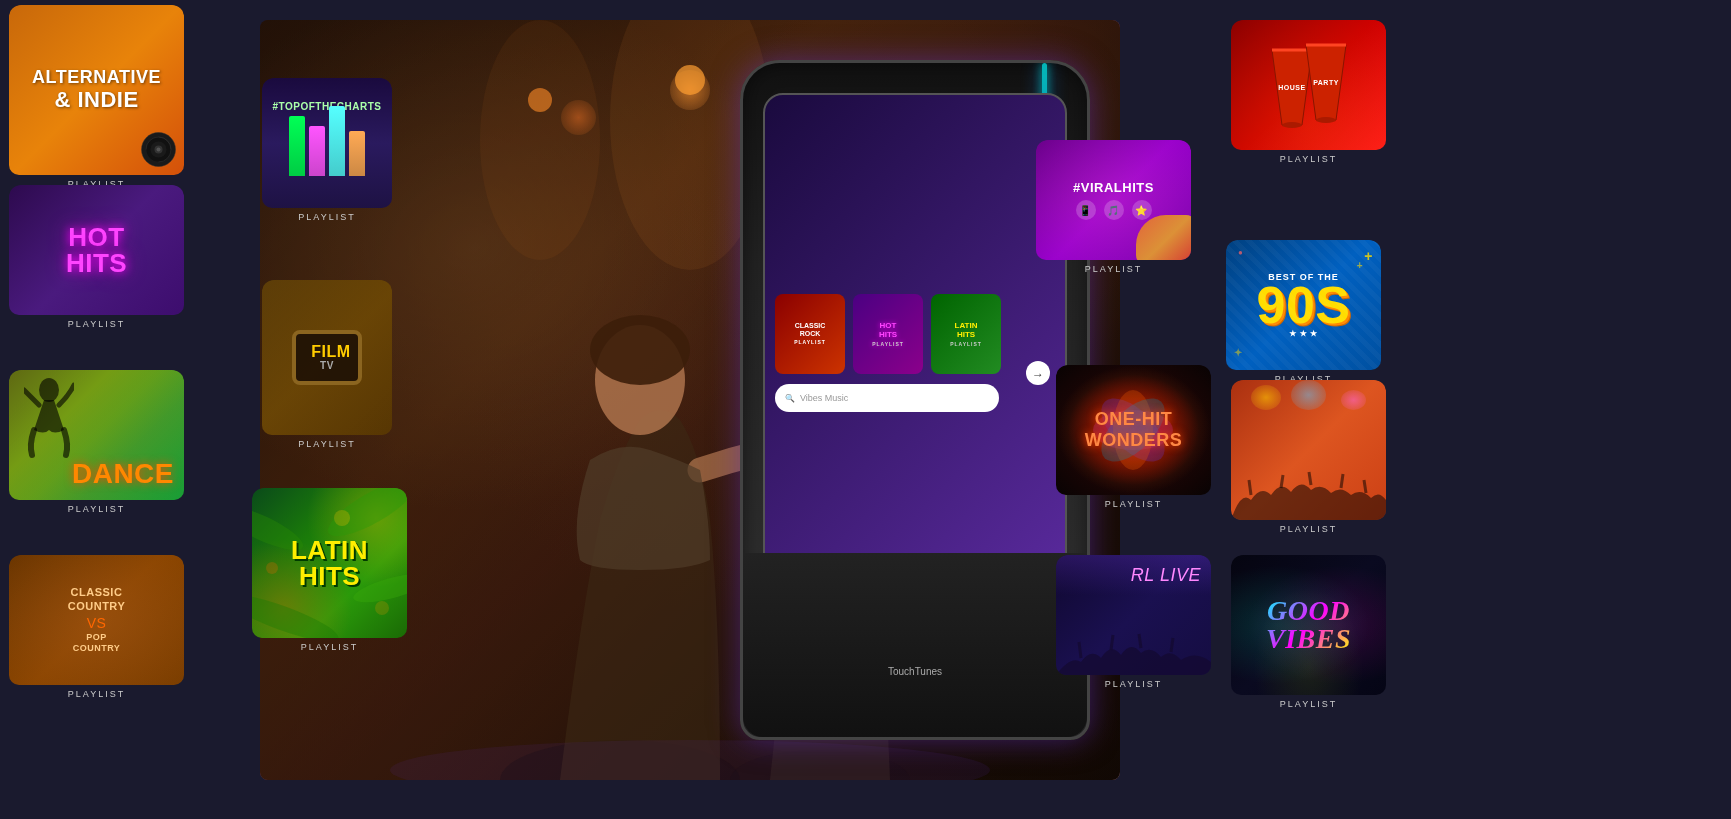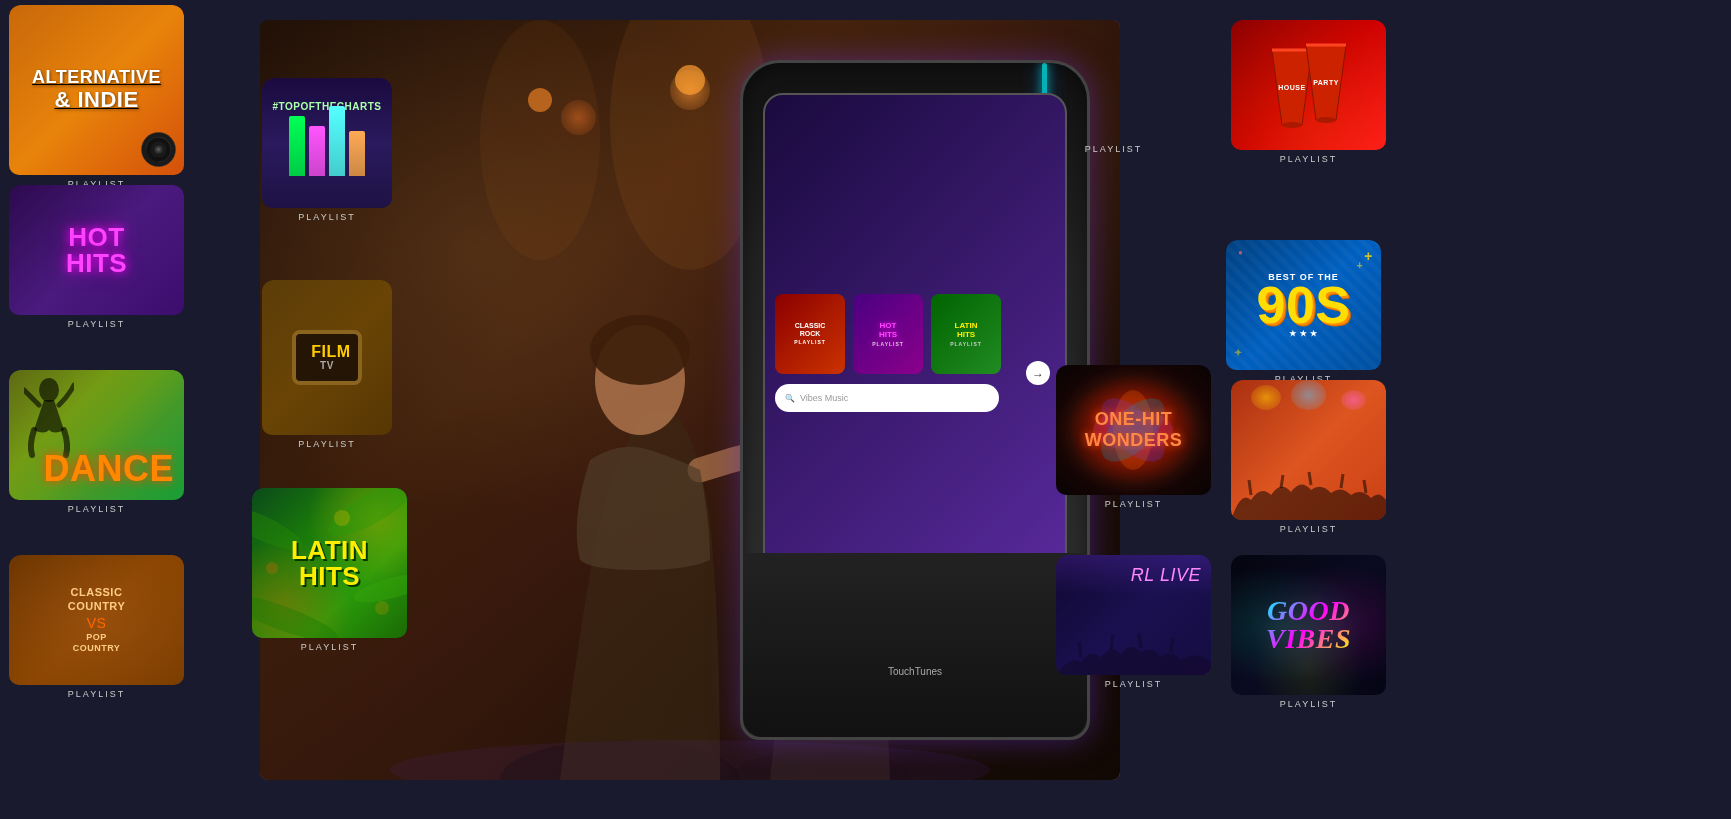--- a/index.html
+++ b/index.html
@@ -342,21 +342,21 @@
 
     .hot-hits-text {
       font-size: 26px;
       color: #ff44ff;
       font-weight: 900;
       line-height: 1;
       text-shadow: 0 0 10px #ff00ff, 0 0 20px #aa00aa;
     }
 
     .dance-text {
-      font-size: 36px;
+      font-size: 28px;
       color: #ff8800;
       font-weight: 900;
       text-shadow: 0 0 10px #ff4400;
     }
 
     .country-text {
       font-size: 10px;
       color: #fff;
       font-weight: 700;
       text-align: center;
@@ -607,21 +607,21 @@
       </div>
       <div class="jukebox-glow"></div>
       <div class="jukebox-bottom">
         <div class="jukebox-logo">TouchTunes</div>
       </div>
     </div>
   </div>
 
   <div class="playlist-card card-alt-indie">
     <div class="playlist-card-img" style="height:170px; background: linear-gradient(135deg, #c8680a, #e8830a, #d4500a);">
-      <div style="position:relative; width:100%; height:100%; display:flex; align-items:center; justify-content:center; padding:10px;text-decoration:underline;">
+      <div style="position:relative; width:100%; height:100%; display:flex; align-items:center; justify-content:center; padding:10px;">
         <div style="text-align:center;">
           <div class="alt-indie-text">ALTERNATIVE<br><span style="font-size:22px;">&amp; INDIE</span></div>
         </div>
 
         <svg style="position:absolute; right:8px; bottom:8px; width:35px; height:35px;" viewBox="0 0 35 35">
           <circle cx="17.5" cy="17.5" r="17" fill="#1a1a1a" stroke="#333" stroke-width="0.5"></circle>
           <circle cx="17.5" cy="17.5" r="12" fill="#111"></circle>
           <circle cx="17.5" cy="17.5" r="8" fill="#1a1a1a"></circle>
           <circle cx="17.5" cy="17.5" r="4" fill="#333"></circle>
           <circle cx="17.5" cy="17.5" r="2" fill="#555"></circle>
@@ -747,20 +747,34 @@
 
           <text x="28" y="55" font-size="7" fill="white" text-anchor="middle" font-weight="bold">House</text>
           <text x="62" y="50" font-size="7" fill="white" text-anchor="middle" font-weight="bold">Party</text>
         </svg>
       </div>
     </div>
     <div class="playlist-label">PLAYLIST</div>
   </div>
 
   <div class="playlist-card card-viral">
+    <div class="playlist-card-img" style="height:120px; background: linear-gradient(135deg, #6a008a, #9900cc, #7700aa); width:155px;">
+      <div style="position:relative; width:100%; height:100%; display:flex; flex-direction:column; align-items:center; justify-content:center; gap:5px; overflow:hidden;">
+        <div style="position:absolute; inset:0; background:radial-gradient(ellipse at center, rgba(255,100,200,0.2), transparent)"></div>
+        <div style="font-size:13px; color:#fff; font-weight:700; text-align:center; z-index:1;">#viralhits</div>
+
+        <div style="display:flex; gap:8px; z-index:1;">
+          <div style="width:20px; height:20px; background:rgba(255,255,255,0.2); border-radius:50%; display:flex; align-items:center; justify-content:center; font-size:10px; color:#fff;">📱</div>
+          <div style="width:20px; height:20px; background:rgba(255,255,255,0.2); border-radius:50%; display:flex; align-items:center; justify-content:center; font-size:10px; color:#fff;">🎵</div>
+          <div style="width:20px; height:20px; background:rgba(255,255,255,0.2); border-radius:50%; display:flex; align-items:center; justify-content:center; font-size:10px; color:#fff;">⭐</div>
+        </div>
+
+        <div style="position:absolute; bottom:-5px; right:-5px; width:60px; height:50px; background:linear-gradient(135deg, #ff8800, #ffcc00, #ff4400); border-radius:30px 10px 10px 10px; opacity:0.7;"></div>
+      </div>
+    </div>
     <div class="playlist-label">PLAYLIST</div>
   </div>
 
   <div class="playlist-card card-90s">
     <div class="playlist-card-img" style="height:130px; background: linear-gradient(135deg, #004080, #0060c0, #0050a0); width:155px;">
       <div class="ninety-badge">
         <div style="position:absolute; inset:0; background: repeating-linear-gradient(45deg, transparent, transparent 5px, rgba(255,255,255,0.03) 5px, rgba(255,255,255,0.03) 10px)"></div>
         <div class="best-of-small">BEST OF THE</div>
         <div class="big-90s">90s</div>
         <div class="stars-decoration">★ ★ ★</div>

